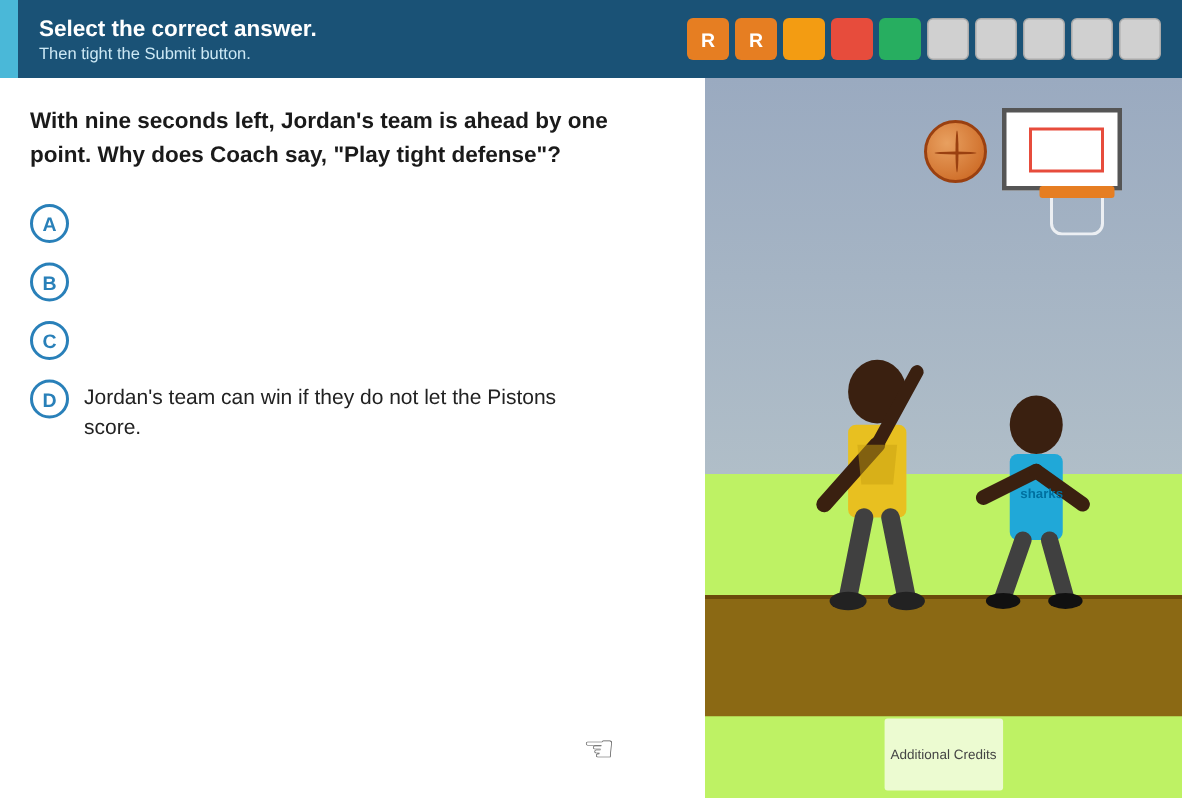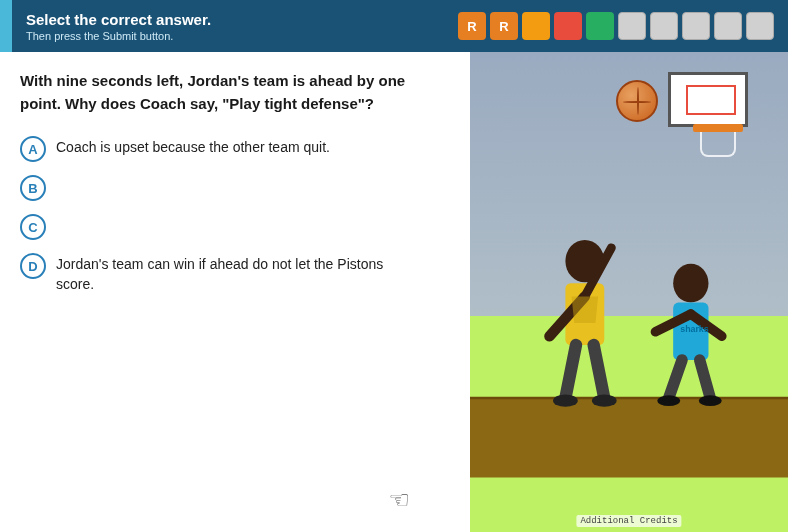--- a/index.html
+++ b/index.html
@@ -206,41 +206,40 @@
     }
 
     .additional-credits {
       position: absolute;
       bottom: 5px;
       left: 50%;
       transform: translateX(-50%);
       font-size: 9px;
       color: #444;
       background: rgba(255,255,255,0.7);
-      padding: 1px 4px;
+      padding: 19px 4px;
       border-radius: 2px;
-      font-family: Liberation Mono, monospace;
     }
 
     .wall-lines {
       position: absolute;
       top: 0;
       left: 0;
       right: 0;
       height: 55%;
       background: linear-gradient(180deg, #9aaac0 0%, #b0bec8 100%);
     }
   </style>
 </head>
 <body>
 
 <div class="top-bar">
   <div>
     <div class="top-bar-title">Select the correct answer.</div>
-    <div class="top-bar-subtitle">Then press the Submit button.</div>
+    <div class="top-bar-subtitle">Then tight the Submit button.</div>
   </div>
   <div class="progress-indicators">
     <div class="indicator ind-r1">R</div>
     <div class="indicator ind-r2">R</div>
     <div class="indicator ind-orange"></div>
     <div class="indicator ind-red"></div>
     <div class="indicator ind-green"></div>
     <div class="indicator ind-empty"></div>
     <div class="indicator ind-empty"></div>
     <div class="indicator ind-empty"></div>
@@ -251,34 +250,33 @@
 
 <div class="main-content">
 
   <div class="left-panel">
     <div class="question-text">With nine seconds left, Jordan's team is ahead by one point. Why does Coach say, "Play tight defense"?</div>
 
     <div class="answers-list">
 
       <div class="answer-item">
         <div class="answer-circle">A</div>
-        <div class="answer-text">Coach is upset because the other team quit.</div>
       </div>
 
       <div class="answer-item">
         <div class="answer-circle">B</div>
       </div>
 
       <div class="answer-item">
         <div class="answer-circle">C</div>
       </div>
 
       <div class="answer-item">
         <div class="answer-circle">D</div>
-        <div class="answer-text">Jordan's team can win if ahead do not let the Pistons score.</div>
+        <div class="answer-text">Jordan's team can win if they do not let the Pistons score.</div>
       </div>
 
     </div>
 
     <div style="flex:1; display:flex; align-items:flex-end; justify-content:flex-end; padding-top: 20px;">
       <span style="font-size:24px; color:#555;">☜</span>
     </div>
   </div>
 
   <div class="right-panel">

